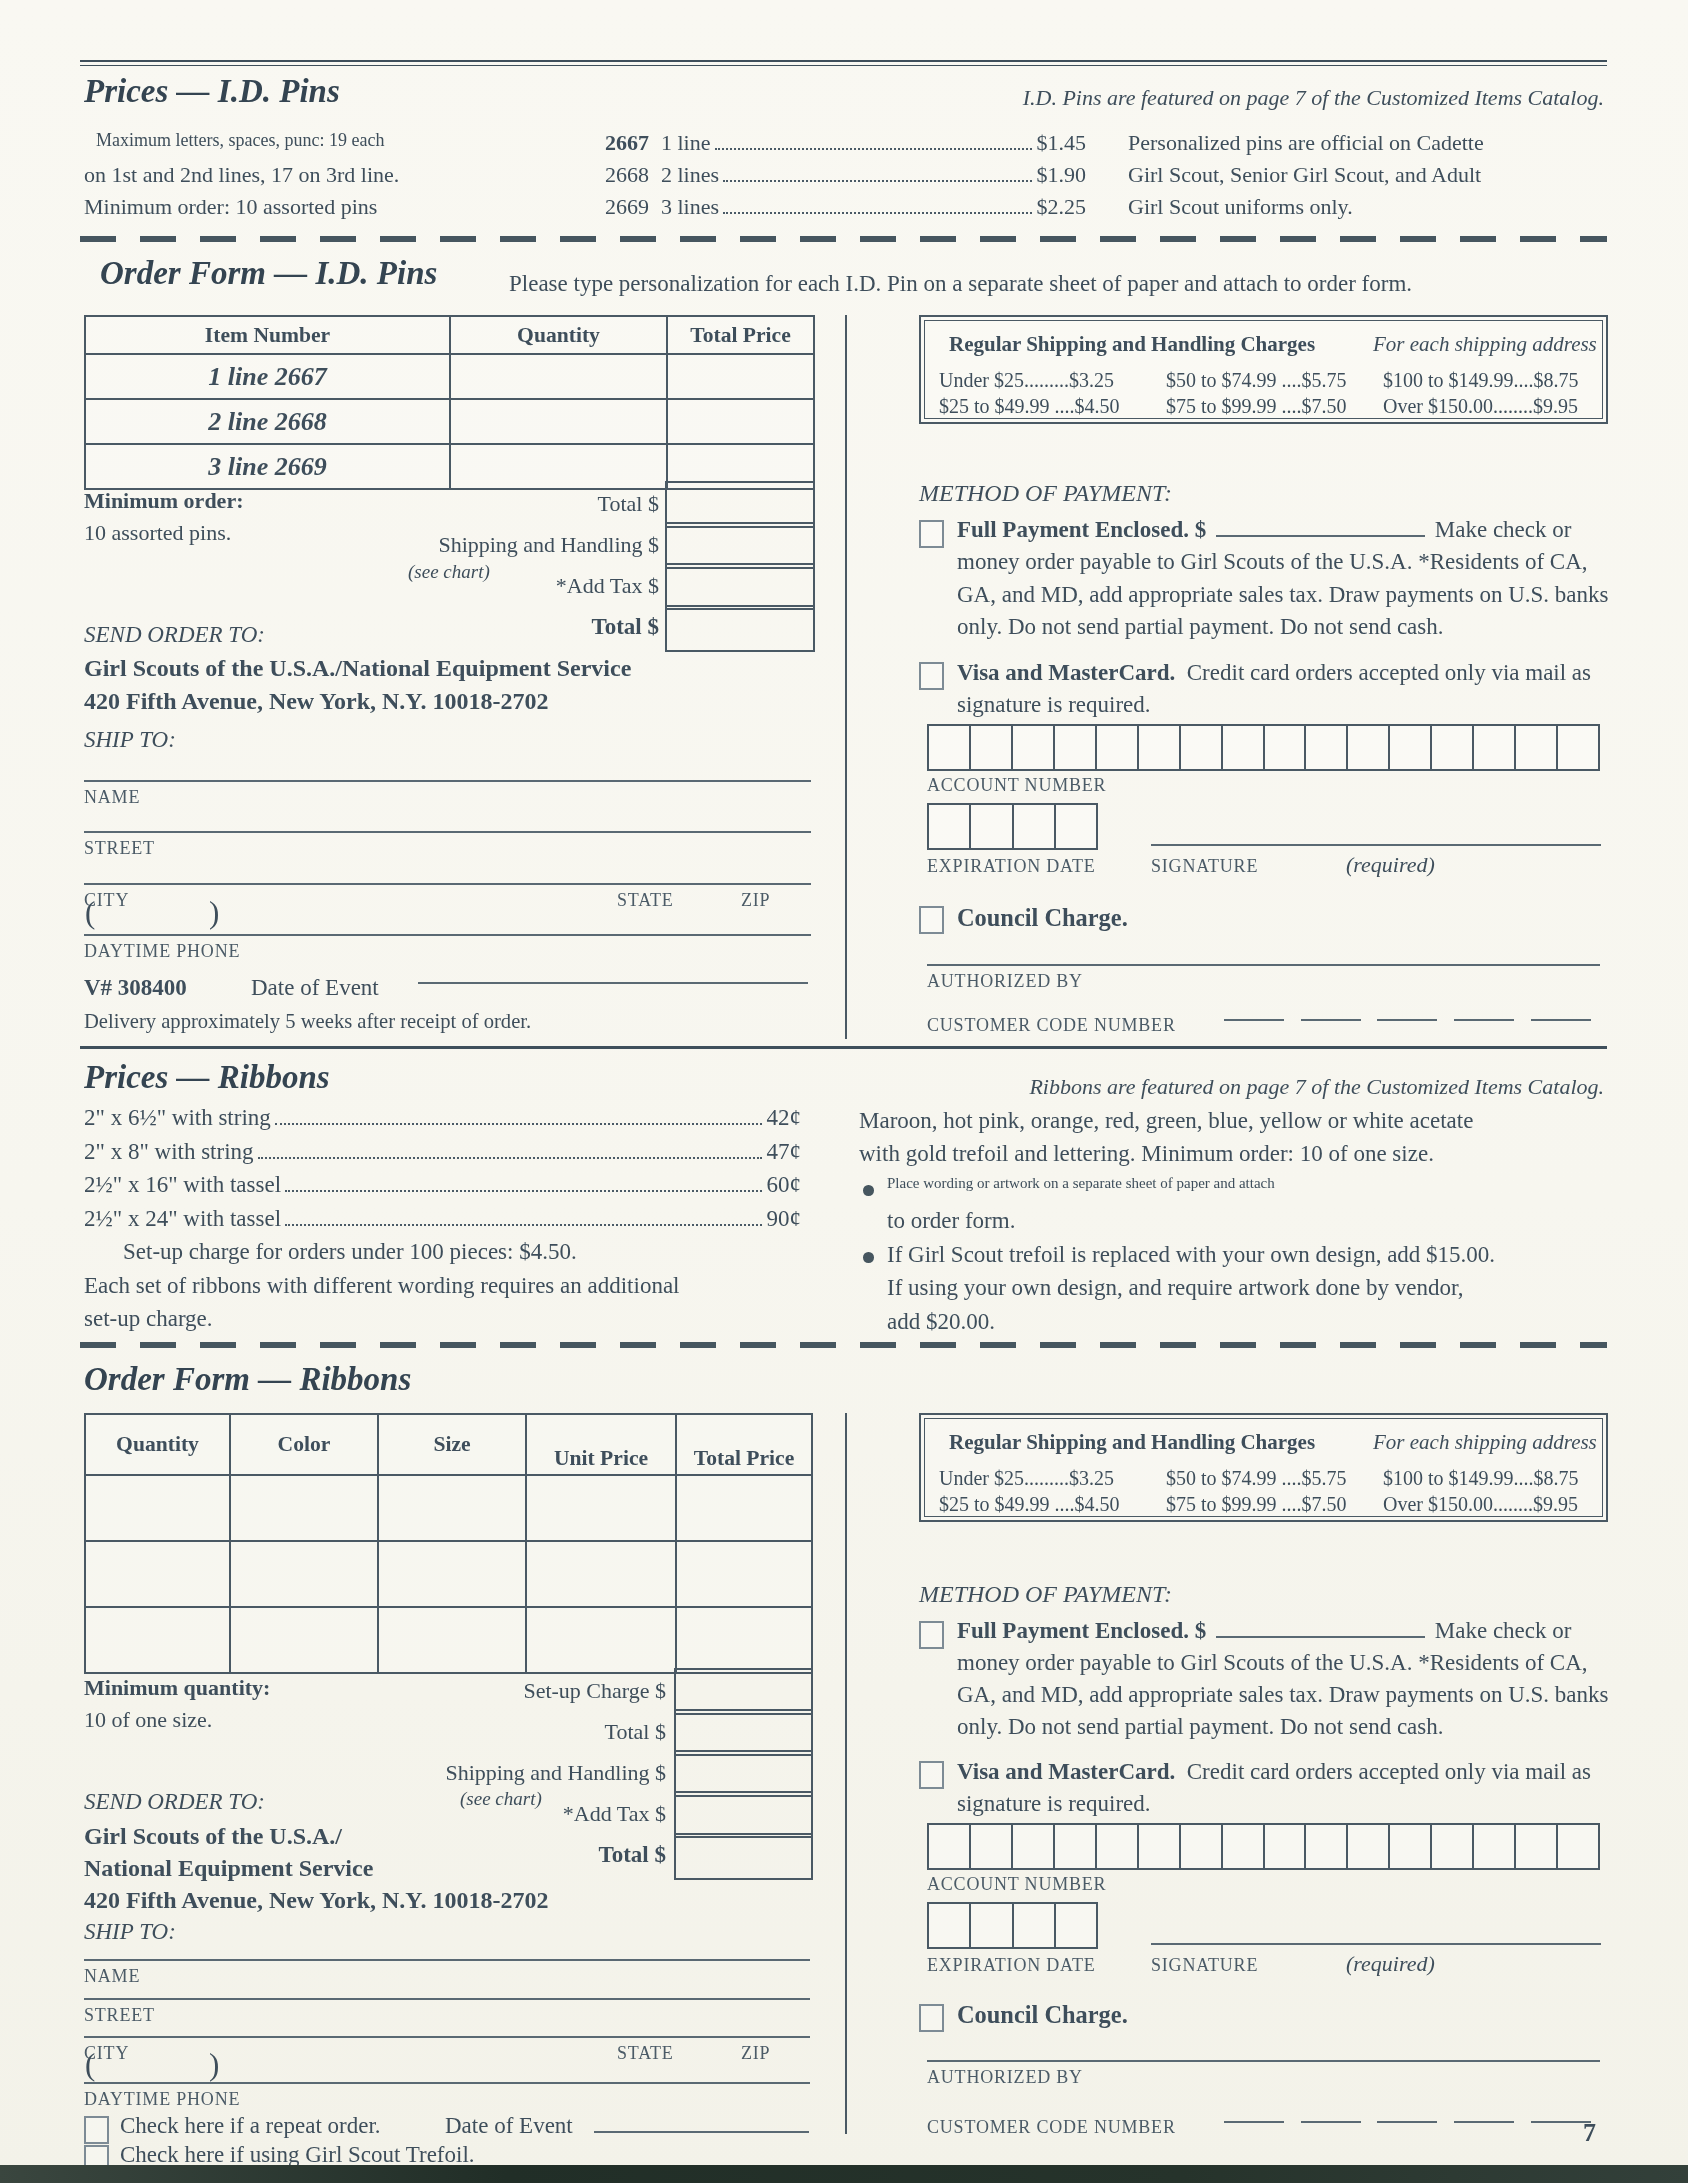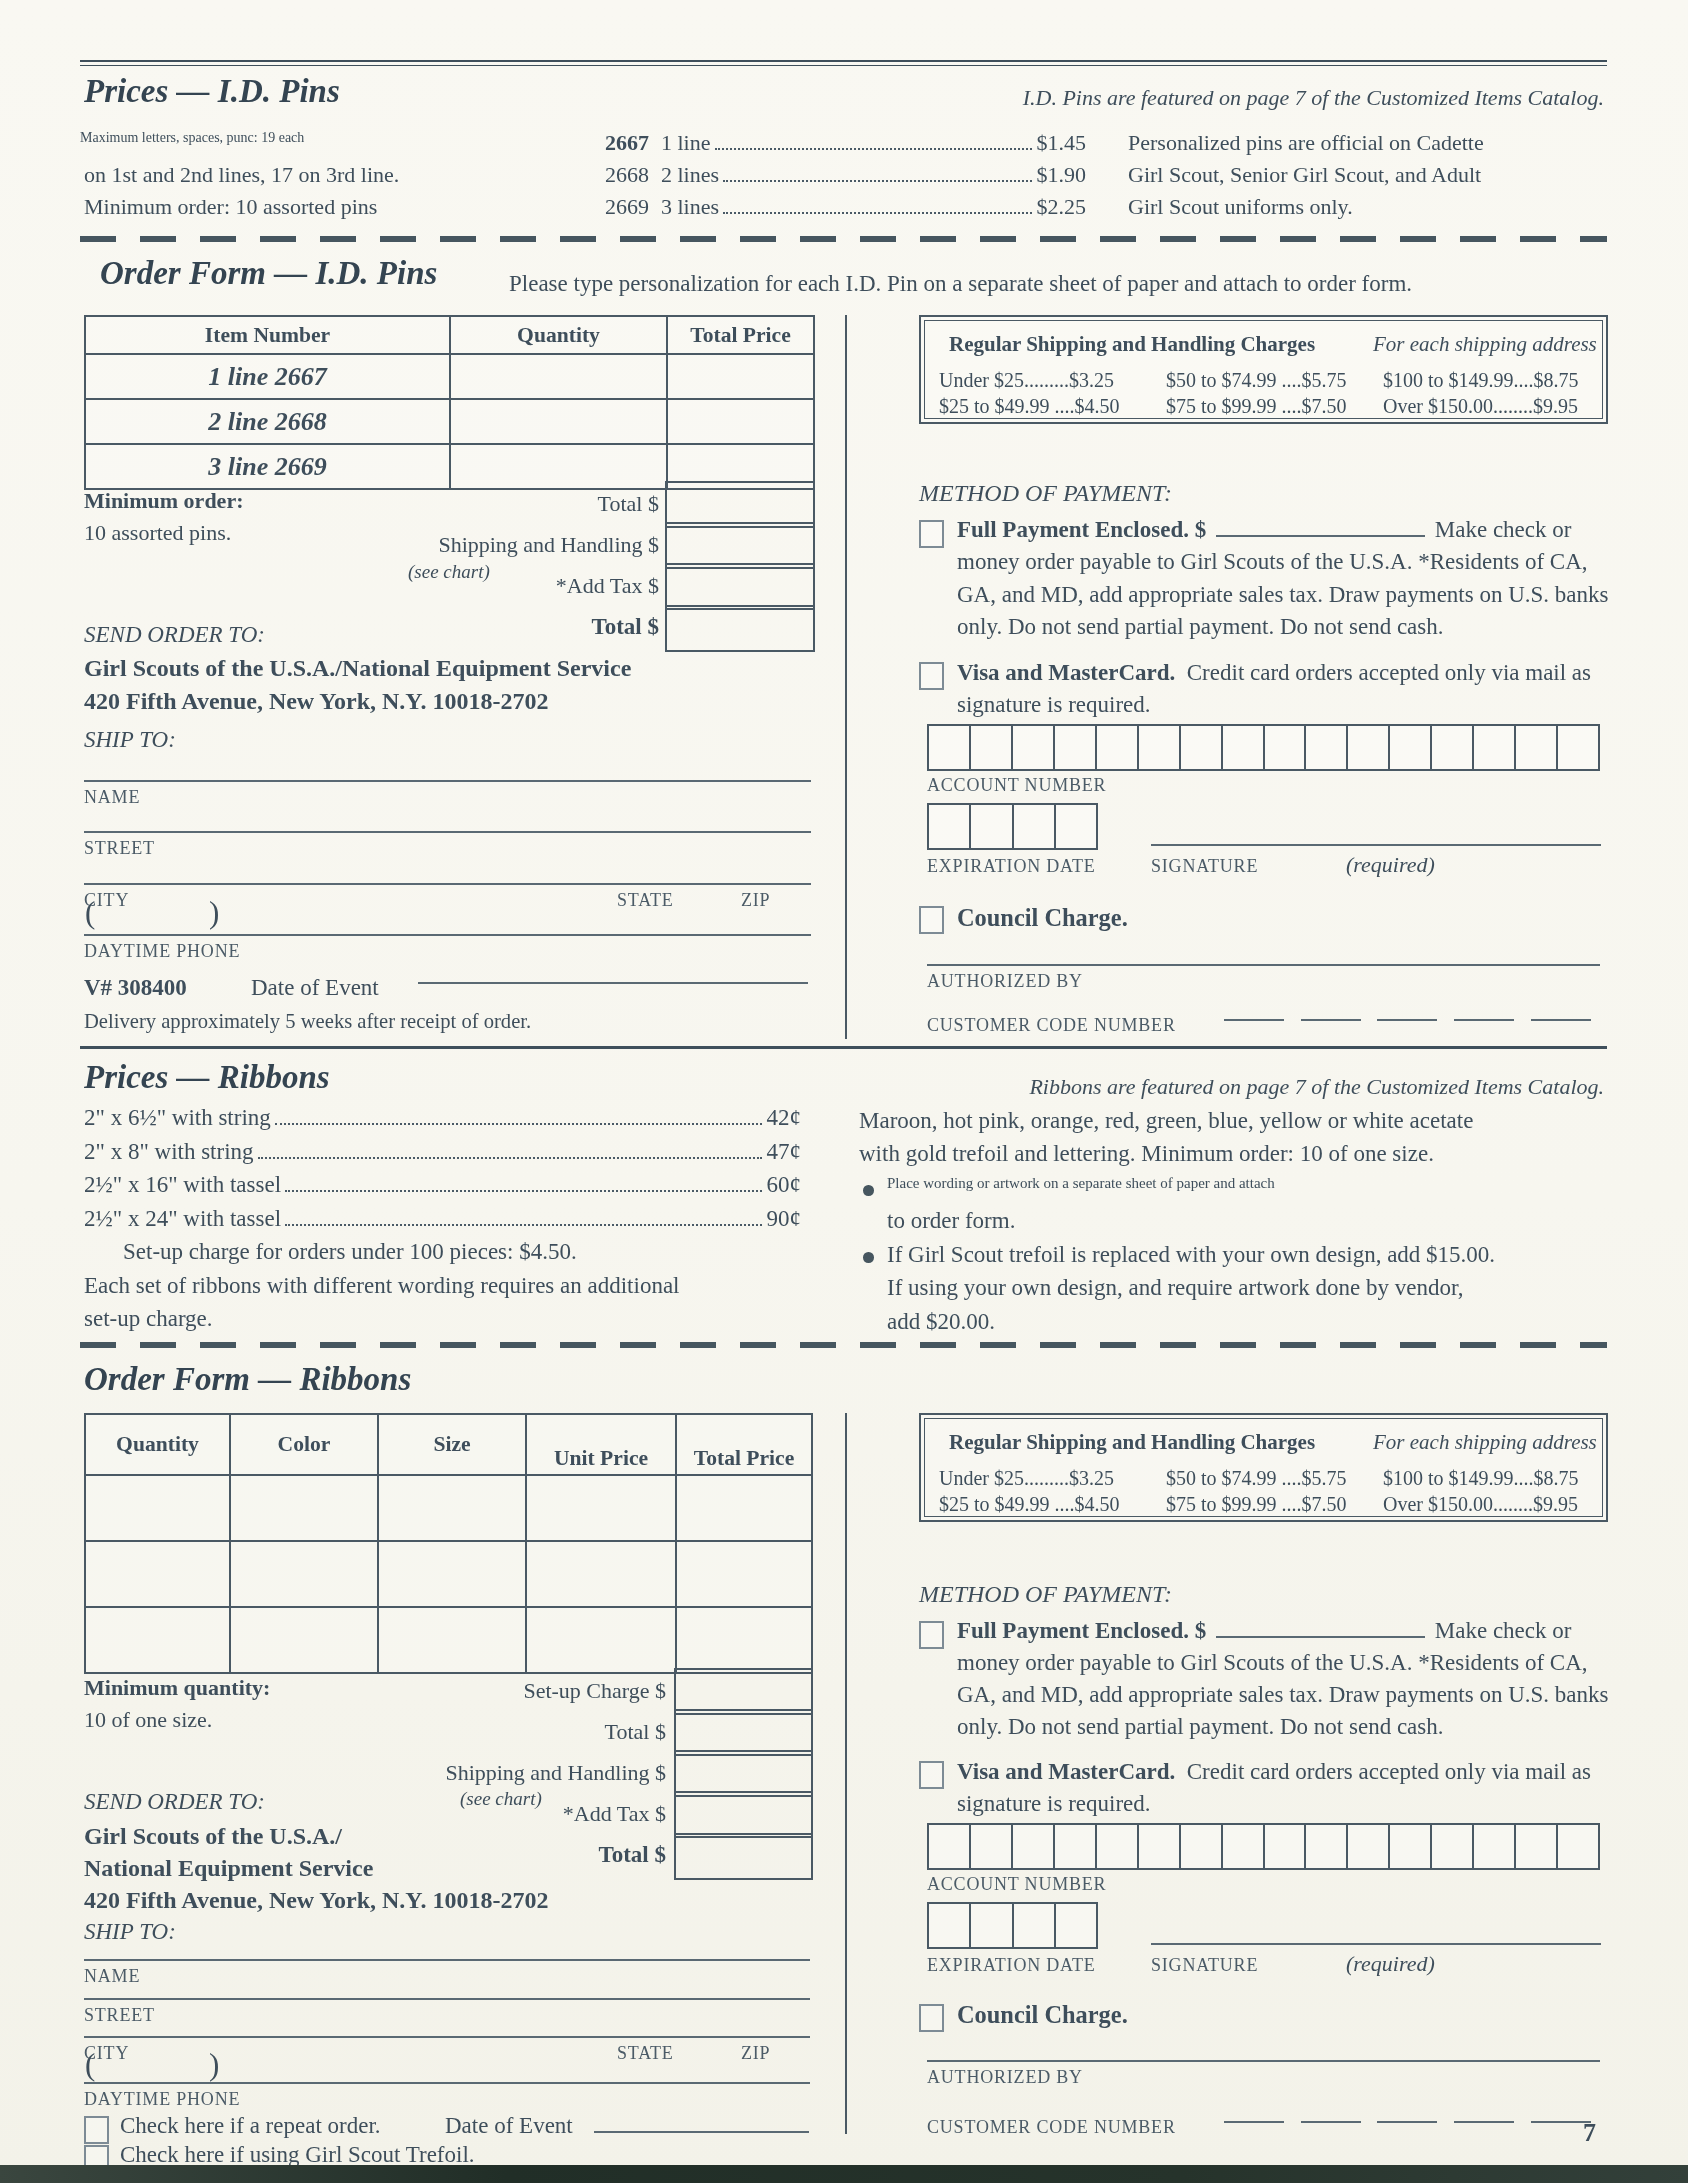--- a/index.html
+++ b/index.html
@@ -44,21 +44,21 @@
 </head>
 <body>
 
 <div id="page">
 
   <div class="rule-double" style="top:60px;"></div>
 
   <div class="h1" style="left:84px;top:73px;">Prices — I.D. Pins</div>
   <div class="t i" style="left:767px;top:85px;width:837px;text-align:right;font-size:22px;">I.D. Pins are featured on page 7 of the Customized Items Catalog.</div>
 
-  <div class="t" style="left:80px;top:130px;font-size:14px;">Maximum letters, spaces, punc: 19 each</div>
+  <div class="t" style="left:96px;top:130px;font-size:18px;">Maximum letters, spaces, punc: 19 each</div>
   <div class="t" style="left:84px;top:162px;font-size:22px;">on 1st and 2nd lines, 17 on 3rd line.</div>
   <div class="t" style="left:84px;top:194px;font-size:22px;">Minimum order: 10 assorted pins</div>
 
   <div class="pricerow" style="left:605px;top:130px;width:481px;font-size:22px;">
     <span style="width:56px;font-weight:bold;">2667</span>
     <span>1 line</span>
     <span class="dots"></span>
     <span>$1.45</span>
   </div>
   <div class="pricerow" style="left:605px;top:162px;width:481px;font-size:22px;">

